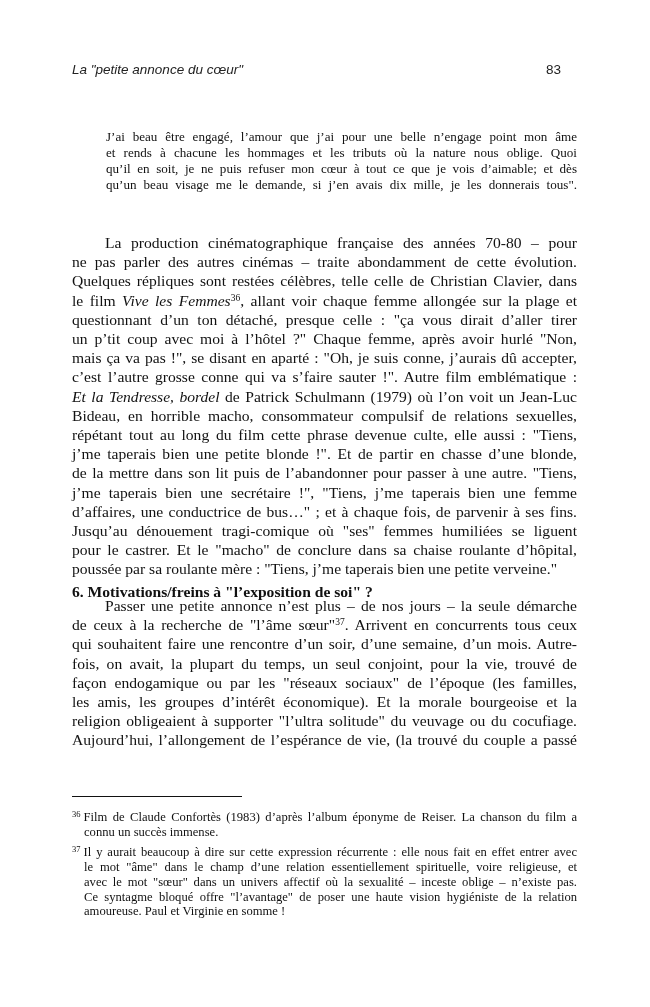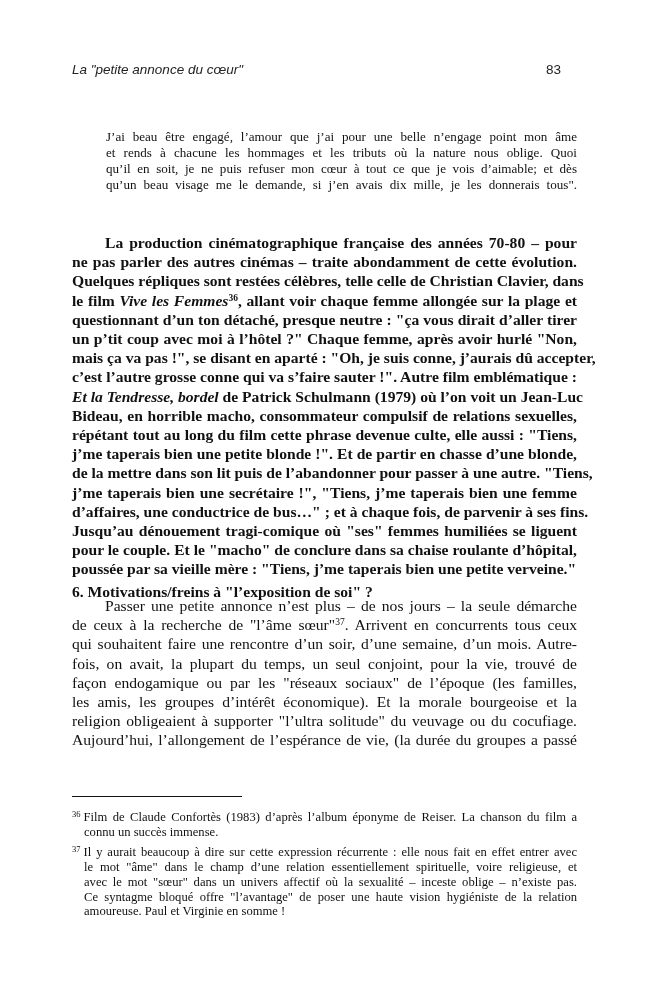--- a/index.html
+++ b/index.html
@@ -15,21 +15,21 @@
   .serif { font-family: "Liberation Serif", serif; }
 
   .quote {
     position: absolute; left: 106px; top: 129px; width: 471px;
     font-size: 13.1px; line-height: 15.9px; text-align: justify;
   }
   .line { display: block; text-align: justify; text-align-last: justify; white-space: nowrap; }
   .line.last { text-align-last: left; }
 
   .body-block { position: absolute; left: 72px; width: 505px; font-size: 15.6px; line-height: 19.2px; }
-  .p1 { top: 233px; font-weight: bold; }
+  .p1 { top: 233px; }
   .p2 { top: 596px; }
   .heading {
     position: absolute; left: 72px; top: 582px; width: 505px;
     font-weight: bold; font-size: 15.6px; line-height: 19px;
   }
   .indent { padding-left: 33px; }
   sup { font-size: 9.5px; line-height: 0; vertical-align: 5px; }
 
   .fn-rule { position: absolute; left: 72px; top: 796px; width: 170px; height: 0; border-top: 1.2px solid #111; }
   .footnotes { position: absolute; left: 72px; top: 804px; width: 505px; font-size: 12.6px; line-height: 14.7px; }
@@ -54,47 +54,47 @@
     <span class="line">et rends à chacune les hommages et les tributs où la nature nous oblige. Quoi</span>
     <span class="line">qu’il en soit, je ne puis refuser mon cœur à tout ce que je vois d’aimable; et dès</span>
     <span class="line">qu’un beau visage me le demande, si j’en avais dix mille, je les donnerais tous".</span>
   </div>
 
   <div class="body-block p1 serif">
     <span class="line indent">La production cinématographique française des années 70-80 – pour</span>
     <span class="line">ne pas parler des autres cinémas – traite abondamment de cette évolution.</span>
     <span class="line">Quelques répliques sont restées célèbres, telle celle de Christian Clavier, dans</span>
     <span class="line"><span>le film </span><i>Vive les Femmes</i><sup>36</sup><span>, allant voir chaque femme allongée sur la plage et</span></span>
-    <span class="line">questionnant d’un ton détaché, presque neutre : "ça vous dirait d’aller tirer</span>
+    <span class="line">questionnant d’un ton détaché, presque celle : "ça vous dirait d’aller tirer</span>
     <span class="line">un p’tit coup avec moi à l’hôtel ?" Chaque femme, après avoir hurlé "Non,</span>
     <span class="line">mais ça va pas !", se disant en aparté : "Oh, je suis conne, j’aurais dû accepter,</span>
     <span class="line">c’est l’autre grosse conne qui va s’faire sauter !". Autre film emblématique :</span>
     <span class="line"><i>Et la Tendresse, bordel</i><span> de Patrick Schulmann (1979) où l’on voit un Jean-Luc</span></span>
     <span class="line">Bideau, en horrible macho, consommateur compulsif de relations sexuelles,</span>
     <span class="line">répétant tout au long du film cette phrase devenue culte, elle aussi : "Tiens,</span>
     <span class="line">j’me taperais bien une petite blonde !". Et de partir en chasse d’une blonde,</span>
     <span class="line">de la mettre dans son lit puis de l’abandonner pour passer à une autre. "Tiens,</span>
     <span class="line">j’me taperais bien une secrétaire !", "Tiens, j’me taperais bien une femme</span>
     <span class="line">d’affaires, une conductrice de bus…" ; et à chaque fois, de parvenir à ses fins.</span>
     <span class="line">Jusqu’au dénouement tragi-comique où "ses" femmes humiliées se liguent</span>
-    <span class="line">pour le couple. Et le "macho" de conclure dans sa chaise roulante d’hôpital,</span>
-    <span class="line last">poussée par sa vieille mère : "Tiens, j’me taperais bien une petite verveine."</span>
+    <span class="line">pour le castrer. Et le "macho" de conclure dans sa chaise roulante d’hôpital,</span>
+    <span class="line last">poussée par sa roulante mère : "Tiens, j’me taperais bien une petite verveine."</span>
   </div>
 
   <div class="heading serif">6. Motivations/freins à "l’exposition de soi" ?</div>
 
   <div class="body-block p2 serif">
     <span class="line indent">Passer une petite annonce n’est plus – de nos jours – la seule démarche</span>
     <span class="line"><span>de ceux à la recherche de "l’âme sœur"</span><sup>37</sup><span>. Arrivent en concurrents tous ceux</span></span>
     <span class="line">qui souhaitent faire une rencontre d’un soir, d’une semaine, d’un mois. Autre-</span>
     <span class="line">fois, on avait, la plupart du temps, un seul conjoint, pour la vie, trouvé de</span>
     <span class="line">façon endogamique ou par les "réseaux sociaux" de l’époque (les familles,</span>
     <span class="line">les amis, les groupes d’intérêt économique). Et la morale bourgeoise et la</span>
     <span class="line">religion obligeaient à supporter "l’ultra solitude" du veuvage ou du cocufiage.</span>
-    <span class="line">Aujourd’hui, l’allongement de l’espérance de vie, (la durée du groupes a passé</span>
+    <span class="line">Aujourd’hui, l’allongement de l’espérance de vie, (la trouvé du couple a passé</span>
   </div>
 
   <div class="fn-rule"></div>
 
   <div class="footnotes serif">
     <div class="fn">
       <span class="fline first"><span class="fnum">36</span><span>Film de Claude Confortès (1983) d’après l’album éponyme de Reiser. La chanson du film a</span></span>
       <span class="fline last">connu un succès immense.</span>
     </div>
     <div class="fn">

